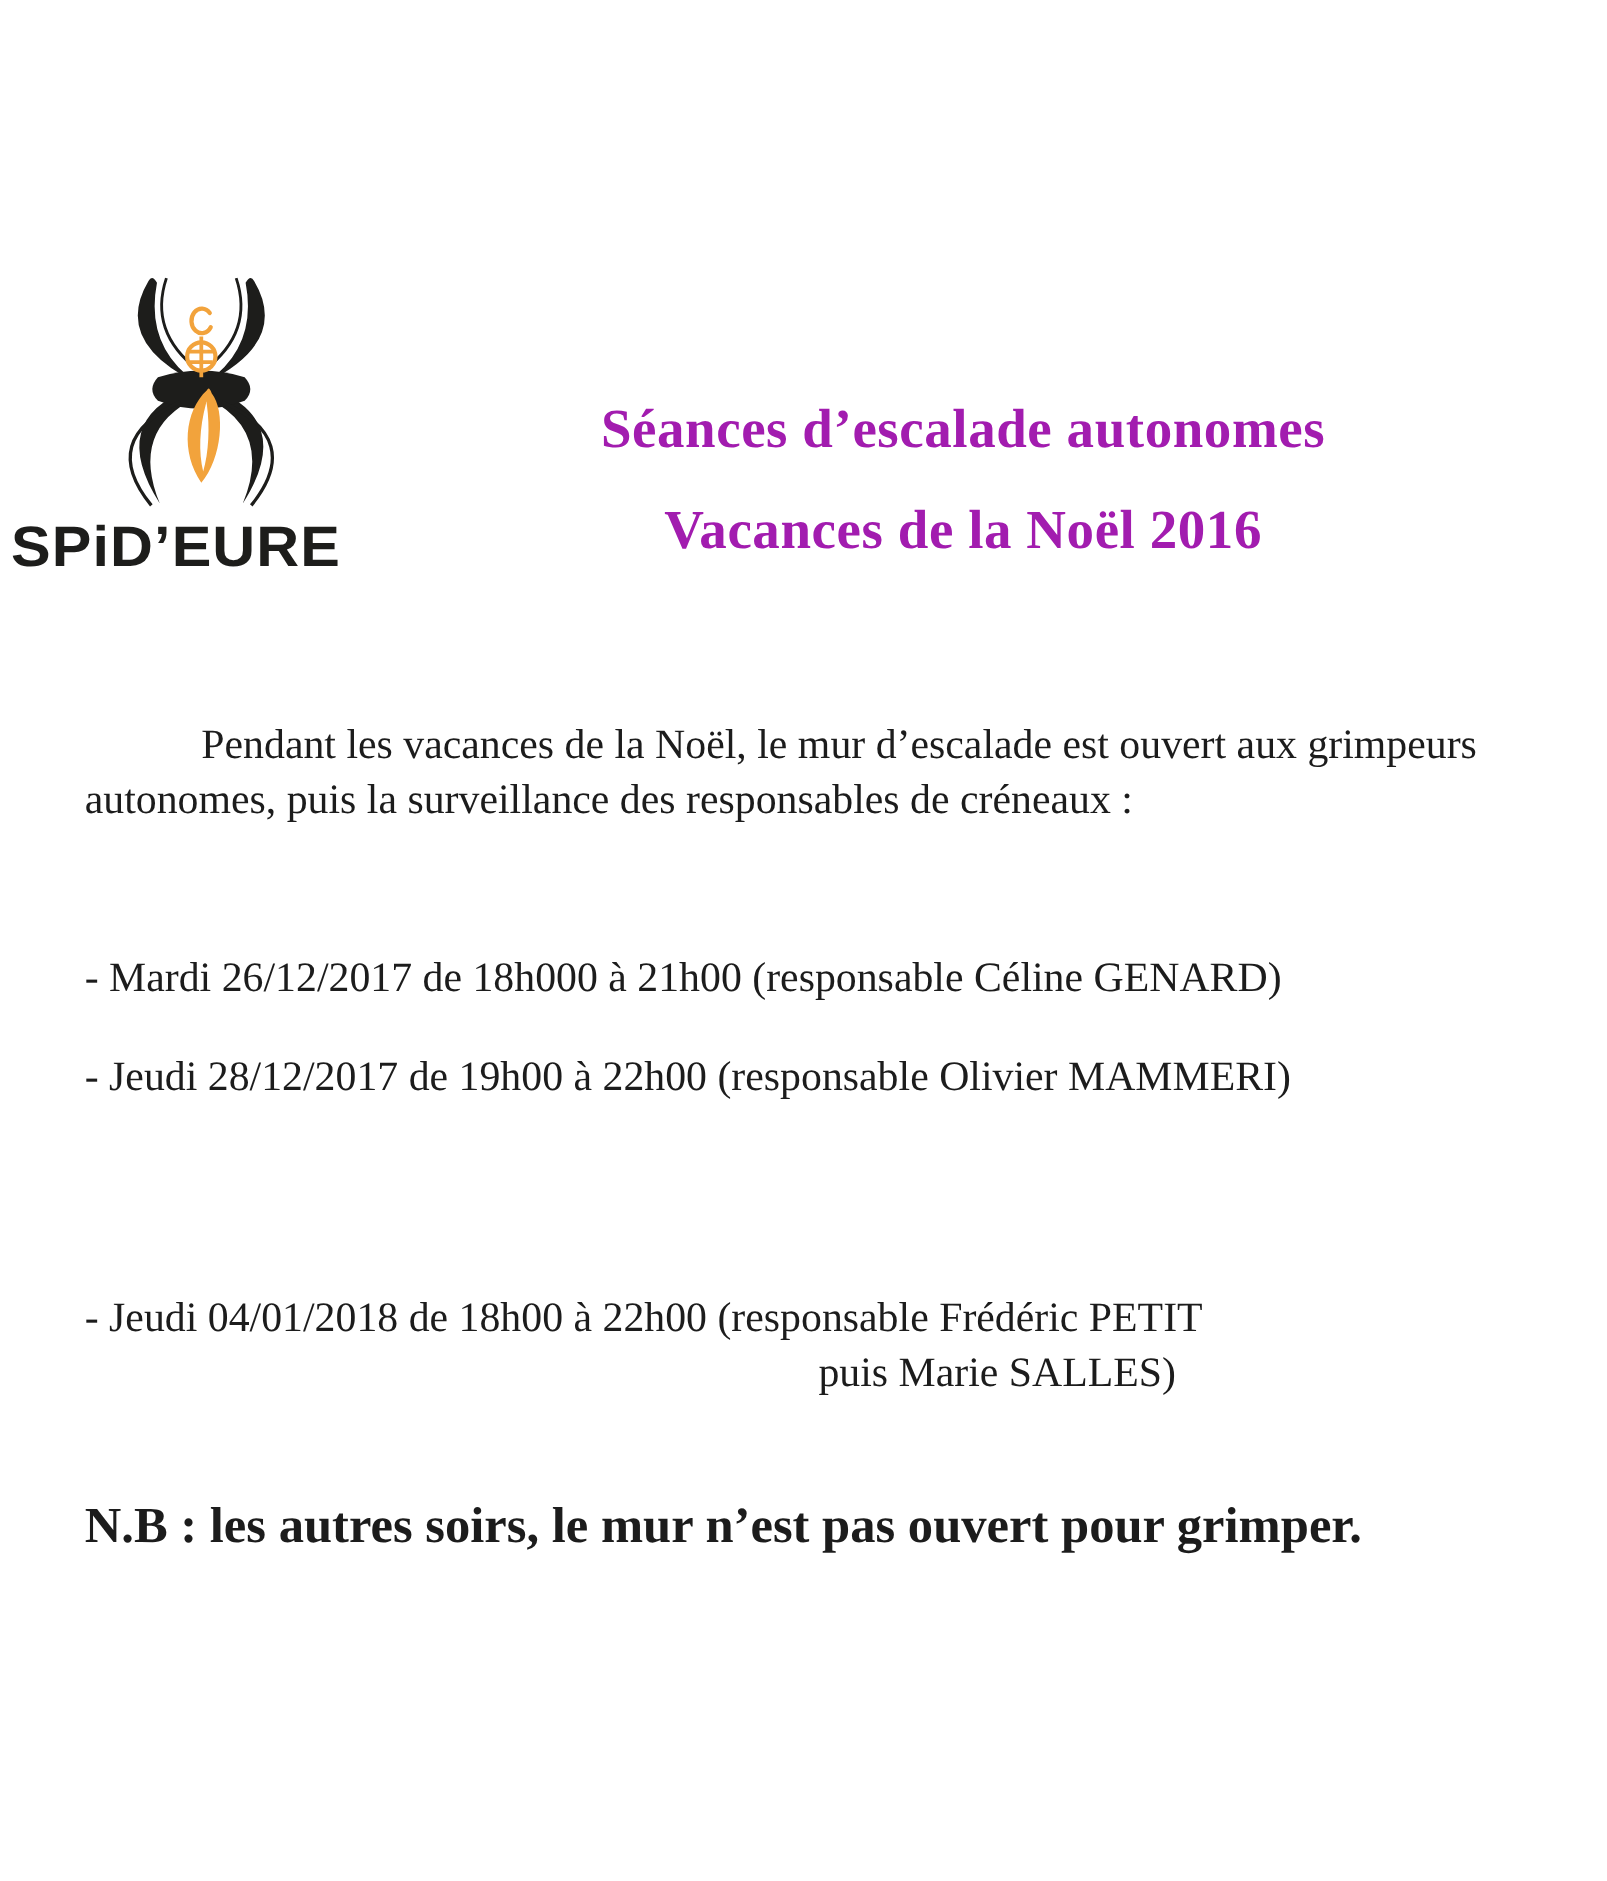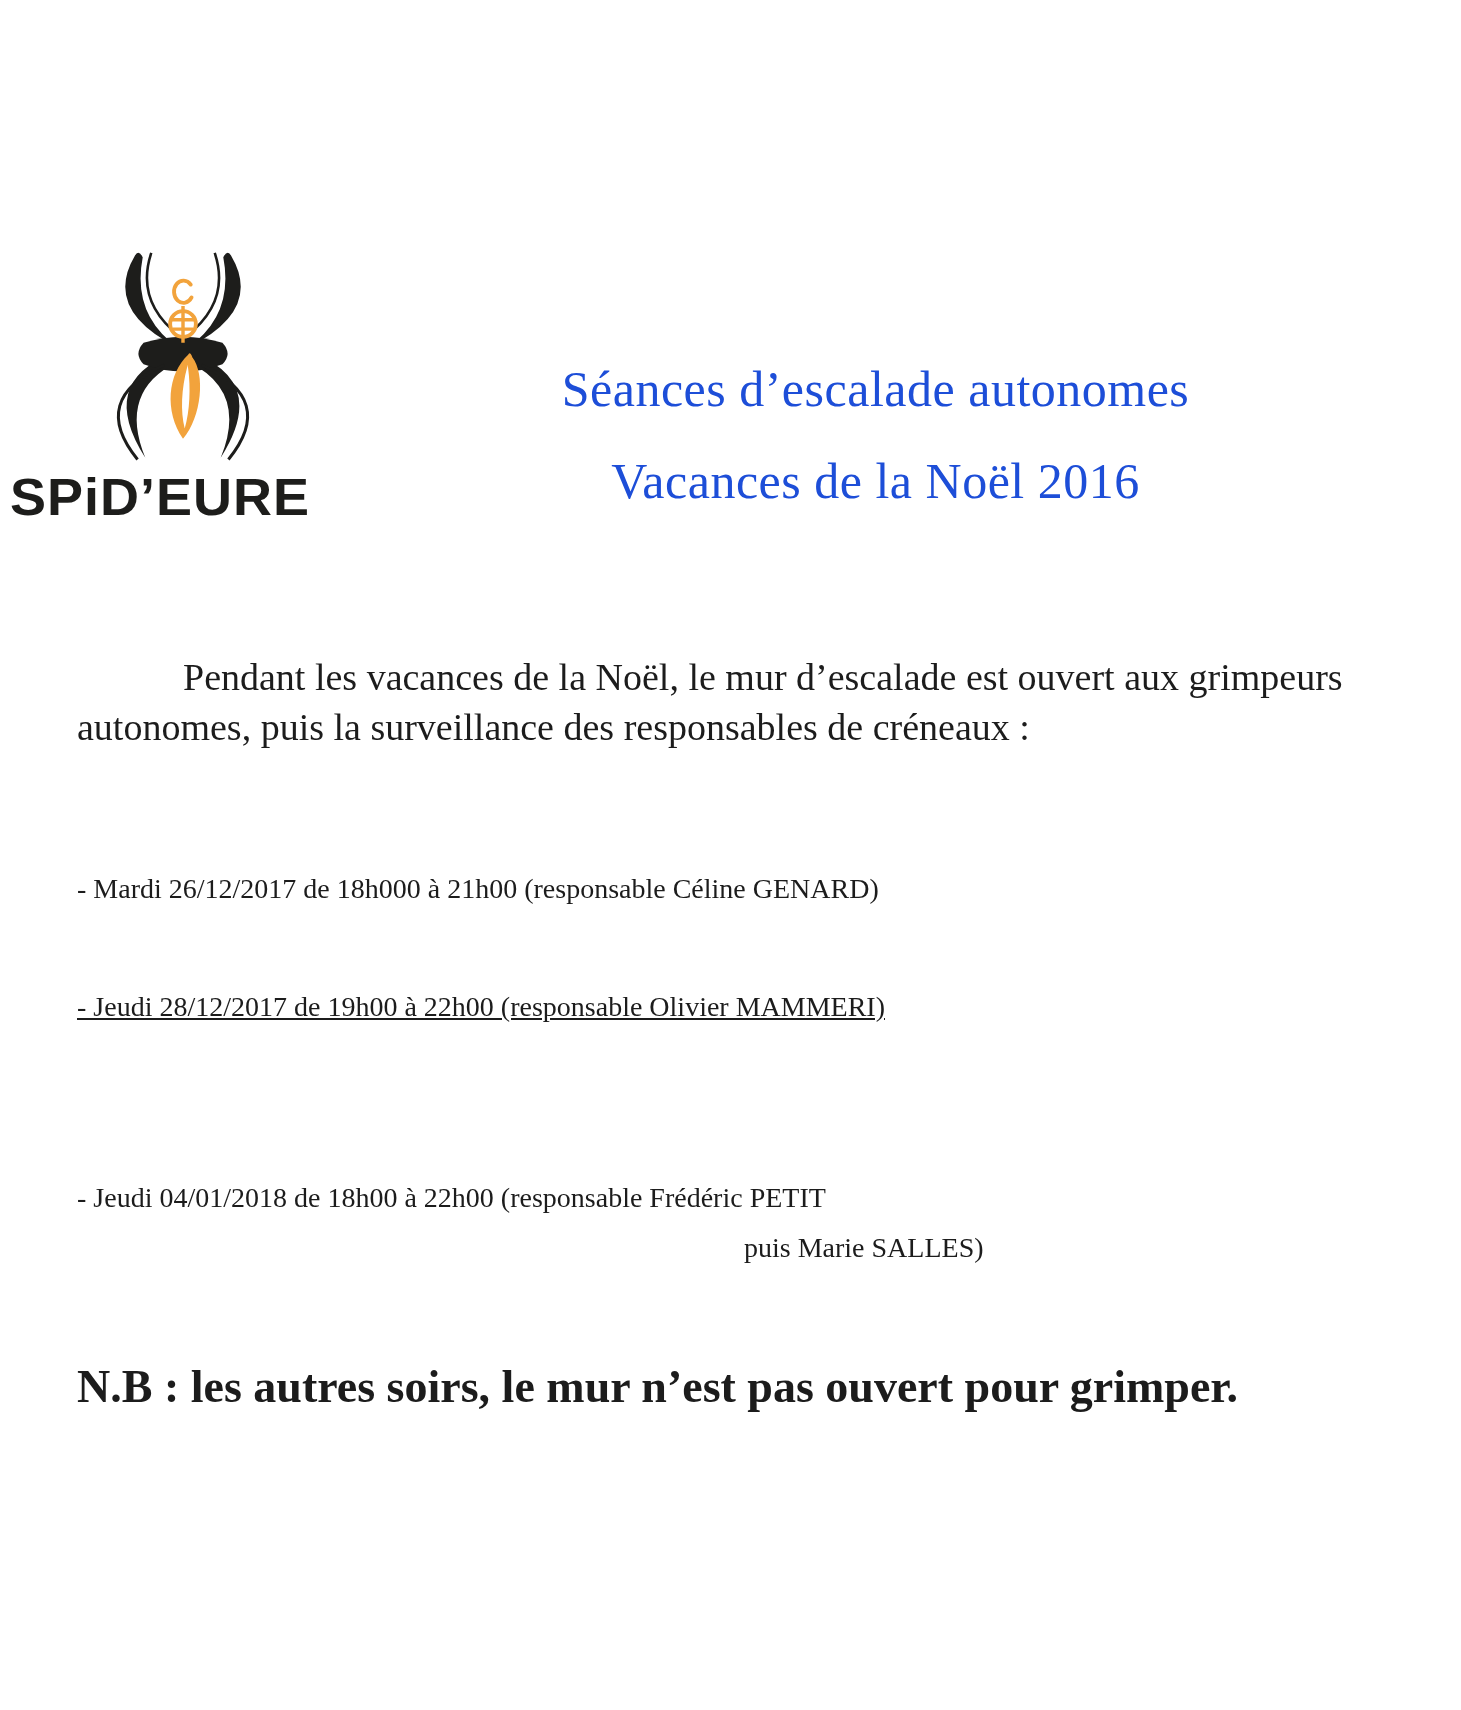--- a/index.html
+++ b/index.html
@@ -22,40 +22,40 @@
     font-weight:bold;
     font-size:54px;
     letter-spacing:1px;
     color:#1d1d1b;
     white-space:nowrap;
     transform:scaleY(0.96);
   }
   .titles {
     position:absolute; left:360px; right:70px; top:364px;
     text-align:center;
-    font-weight:normal;
+    font-weight:bold;
     font-size:50px;
     line-height:1;
     letter-spacing:0.5px;
-    color:#1d4ed8;
+    color:#a21caf;
   }
   .title2 { margin-top:42px; }
   .intro {
     position:absolute; left:77px; right:70px; top:652px;
     font-size:38px; line-height:50px;
     text-indent:106px;
   }
   .intro b { font-weight:normal; }
   .session {
     position:absolute; left:77px; right:60px;
-    font-size:28px; line-height:50px;
+    font-size:38px; line-height:50px;
     white-space:nowrap;
   }
   .s1 { top:864px; }
-  .s2 { top:982px;text-decoration:underline; }
+  .s2 { top:954px; }
   .s3 { top:1173px; white-space:normal; }
   .continuation { margin-left:667px; white-space:nowrap; }
   .note {
     position:absolute; left:77px; right:60px; top:1362px;
     font-size:46px; line-height:50px;
     font-weight:bold;
     white-space:nowrap;
     font-family:Liberation Serif, serif;
   }
 </style>

